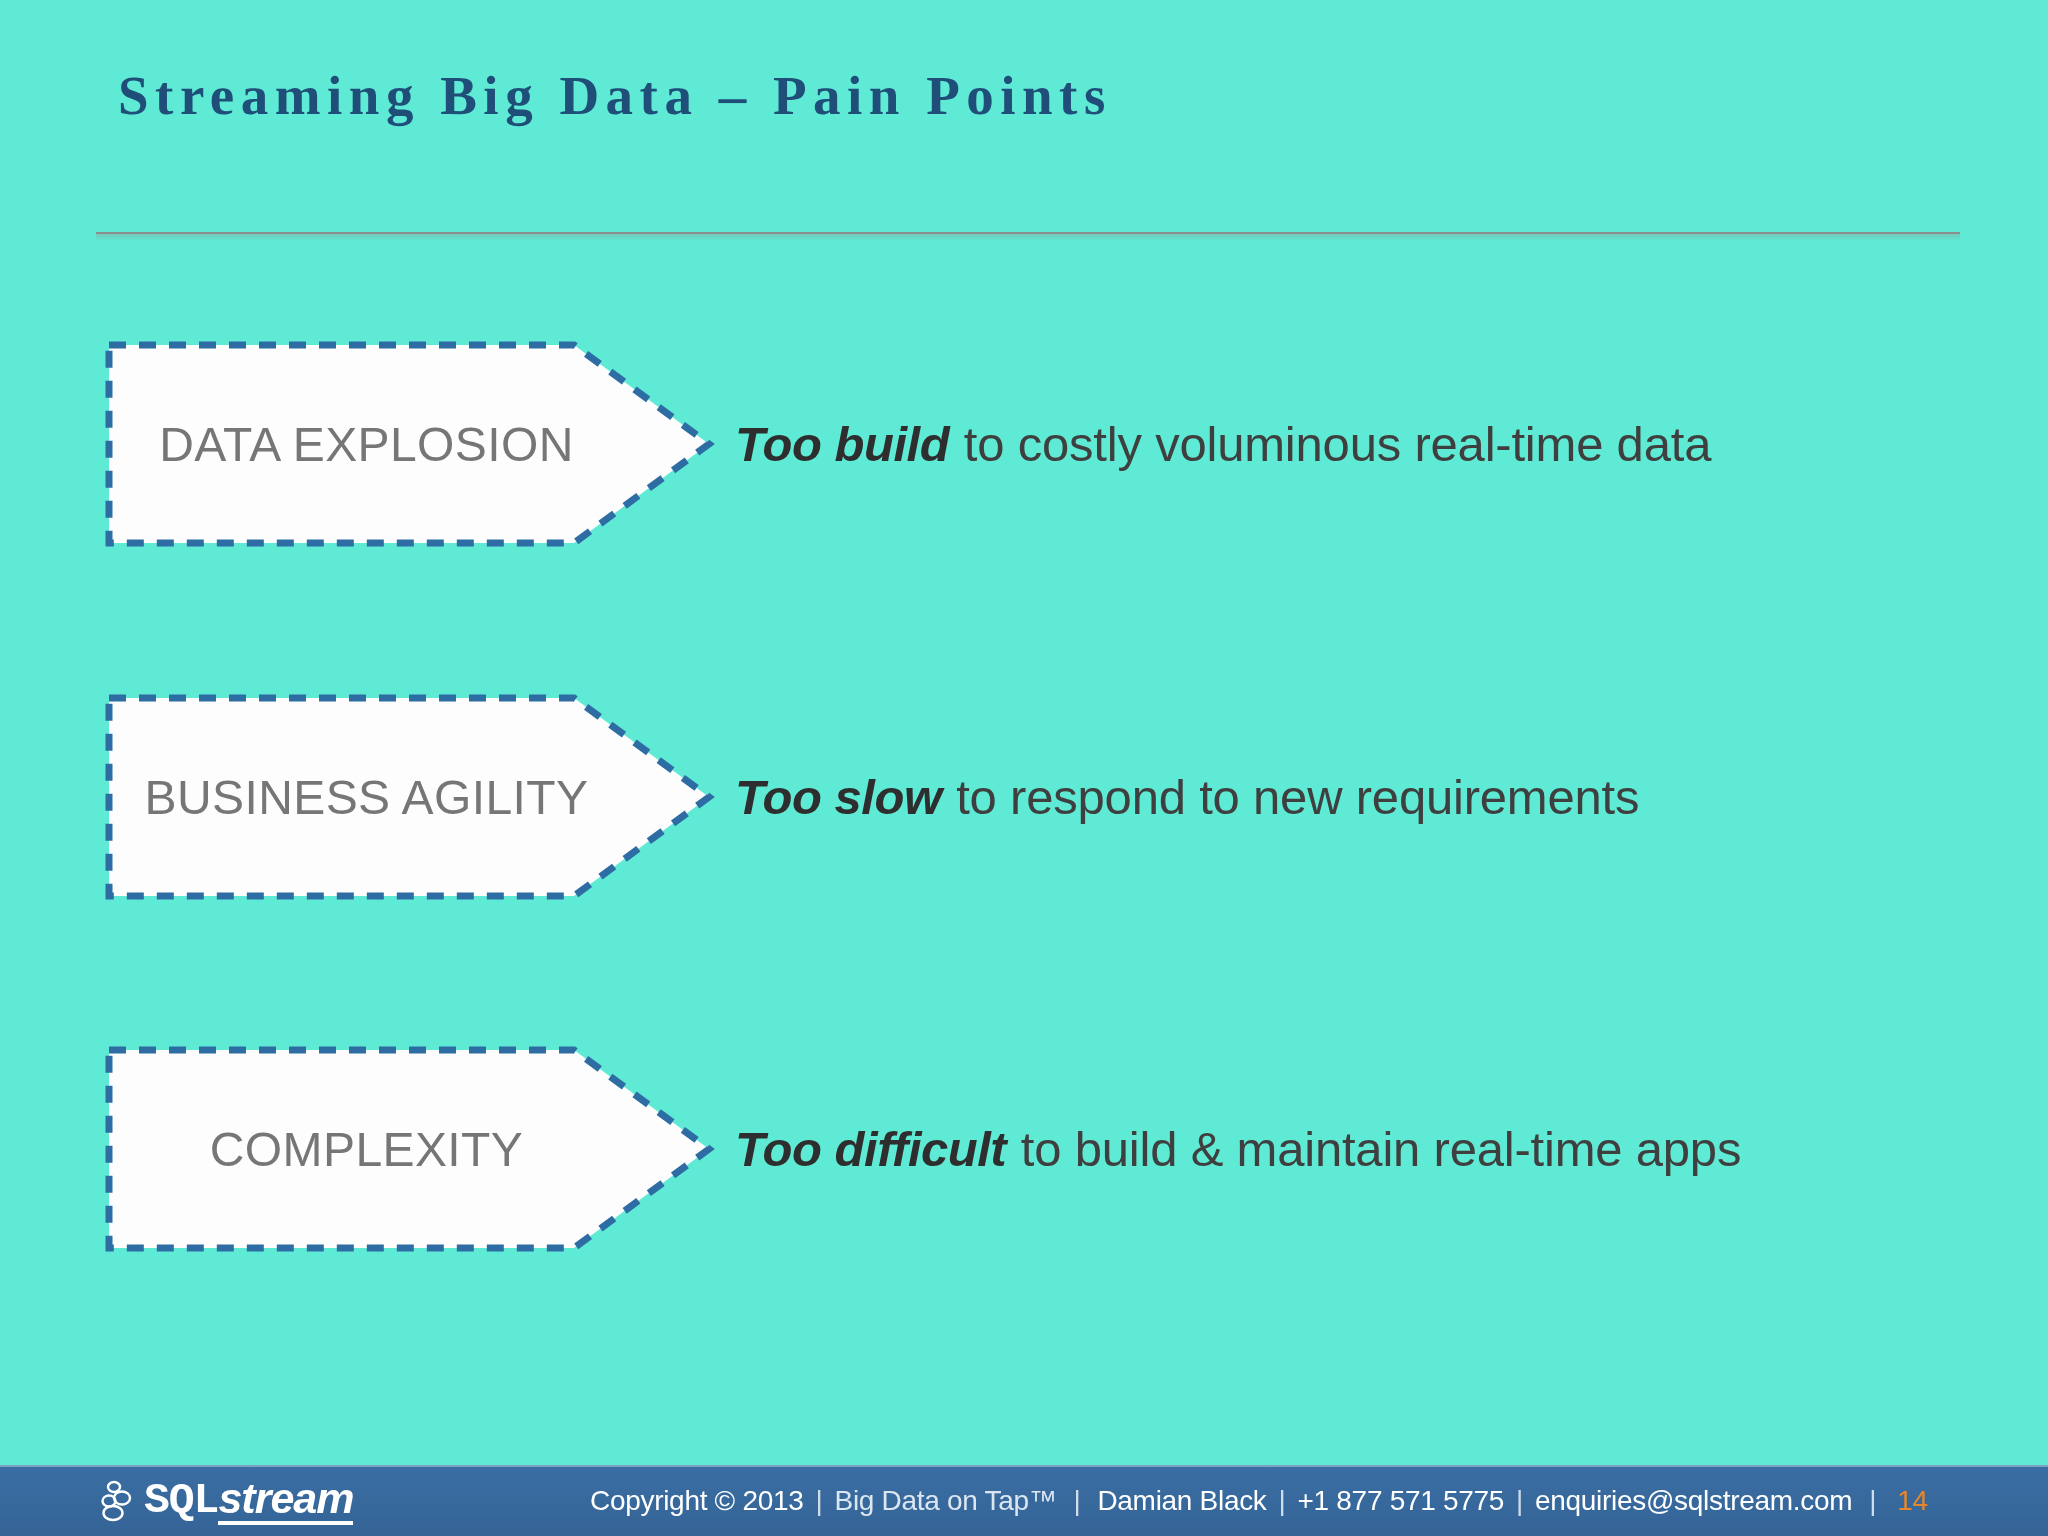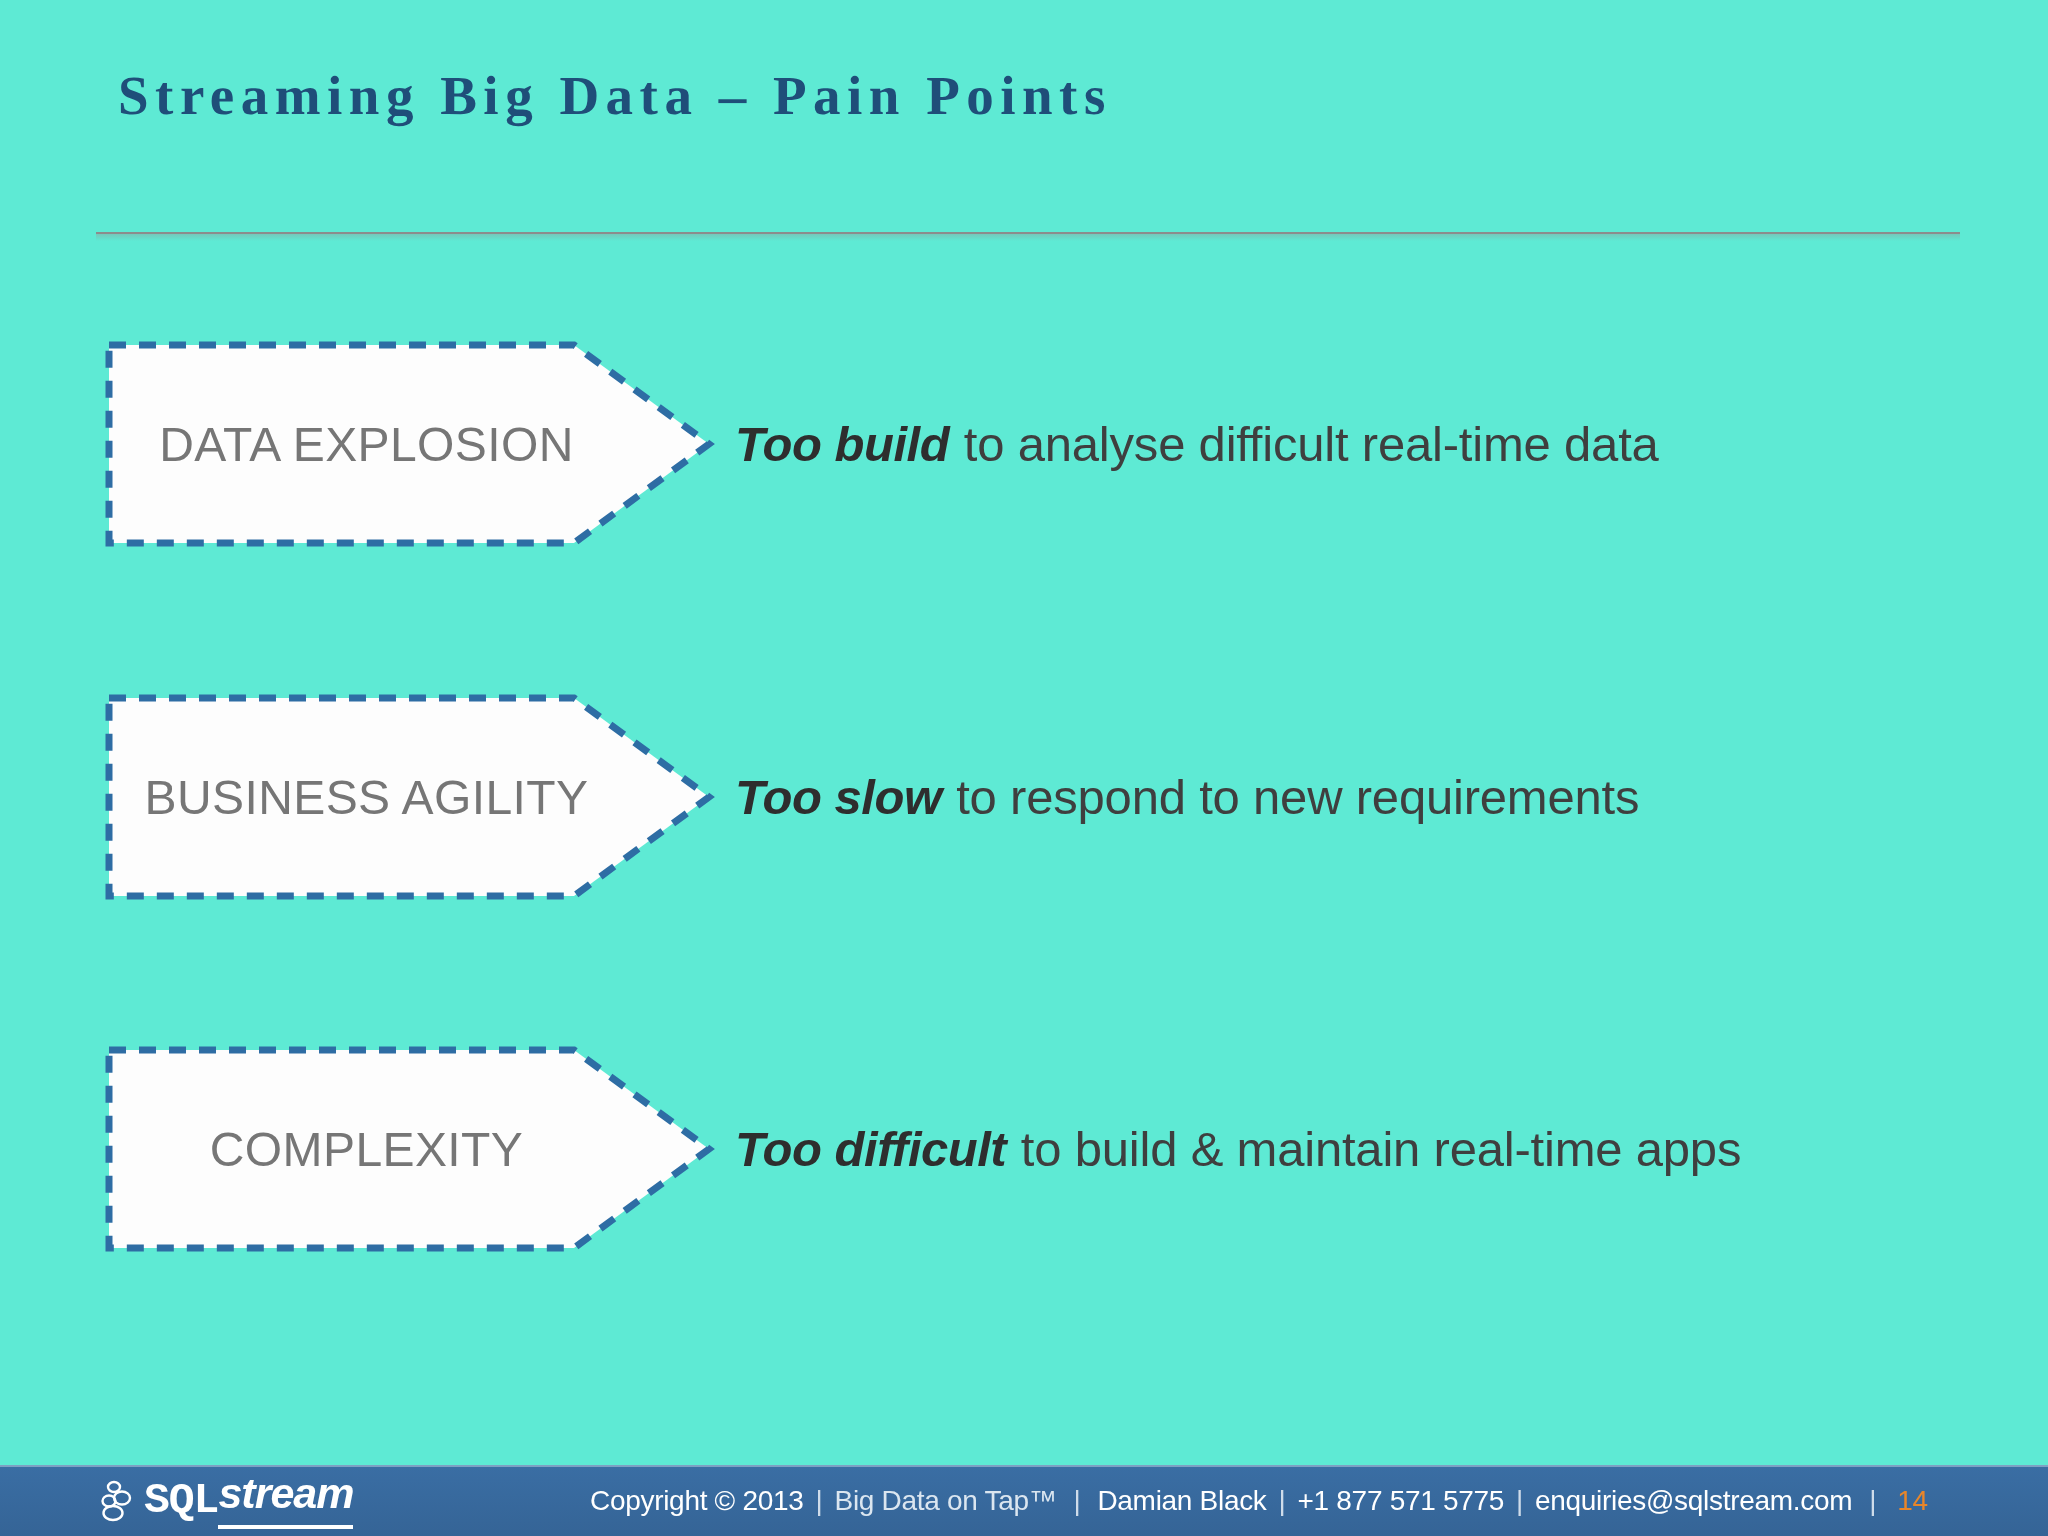--- a/index.html
+++ b/index.html
@@ -168,21 +168,21 @@
   }
   #logo-stream {
     font-family: "Liberation Sans", sans-serif;
     font-weight: bold;
     font-style: italic;
     font-size: 43px;
     color: #ffffff;
     letter-spacing: -1px;
     line-height: 1;
     border-bottom: 4px solid #ffffff;
-    padding-bottom: 10px;
+    padding-bottom: 1px;
   }
 
   
   #footer-meta {
     position: absolute;
     left: 590px;
     top: 50%;
     transform: translateY(-50%);
     display: flex;
     align-items: baseline;
@@ -217,21 +217,21 @@
 
   <div class="pain-row row-0">
     <div class="arrow-wrap">
       <svg class="arrow-svg" viewBox="0 0 610 208" preserveAspectRatio="none">
         <polygon points="5,5 470,5 605,104 470,203 5,203" fill="#fdfdfd" stroke="#2e6da4" stroke-width="7" stroke-dasharray="17,13" stroke-linejoin="miter"></polygon>
       </svg>
       <div class="arrow-label">DATA EXPLOSION</div>
     </div>
     <div class="pain-text">
       <span class="lead">Too build</span>
-      <span class="rest">to analyse difficult real-time data</span>
+      <span class="rest">to costly voluminous real-time data</span>
     </div>
   </div>
 
   <div class="pain-row row-1">
     <div class="arrow-wrap">
       <svg class="arrow-svg" viewBox="0 0 610 208" preserveAspectRatio="none">
         <polygon points="5,5 470,5 605,104 470,203 5,203" fill="#fdfdfd" stroke="#2e6da4" stroke-width="7" stroke-dasharray="17,13" stroke-linejoin="miter"></polygon>
       </svg>
       <div class="arrow-label">BUSINESS AGILITY</div>
     </div>

